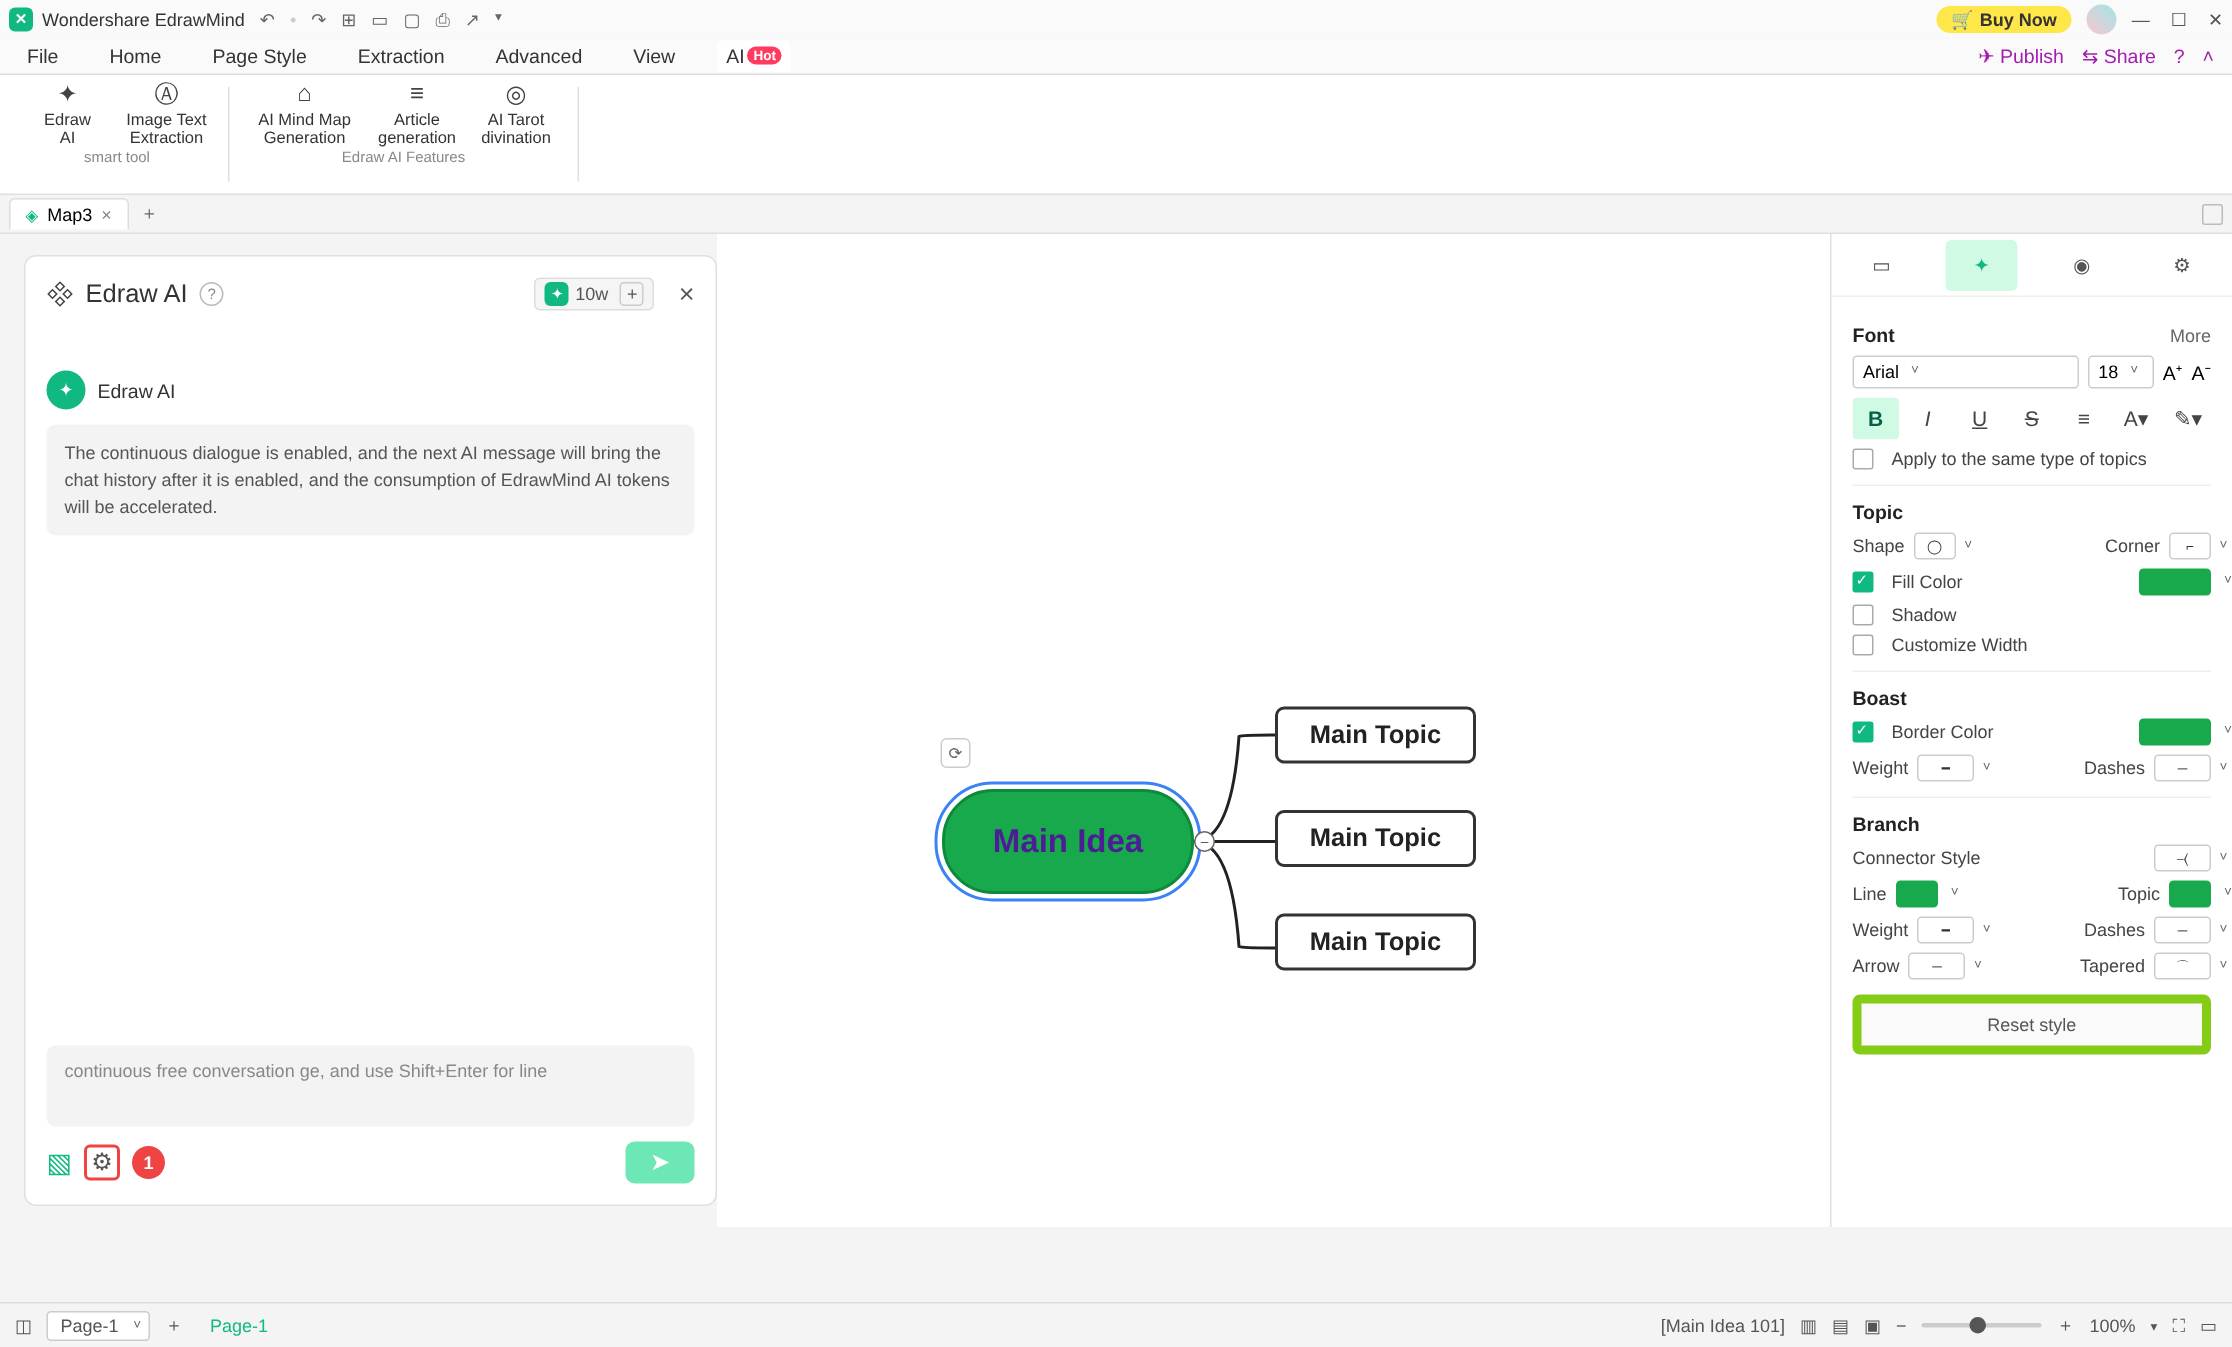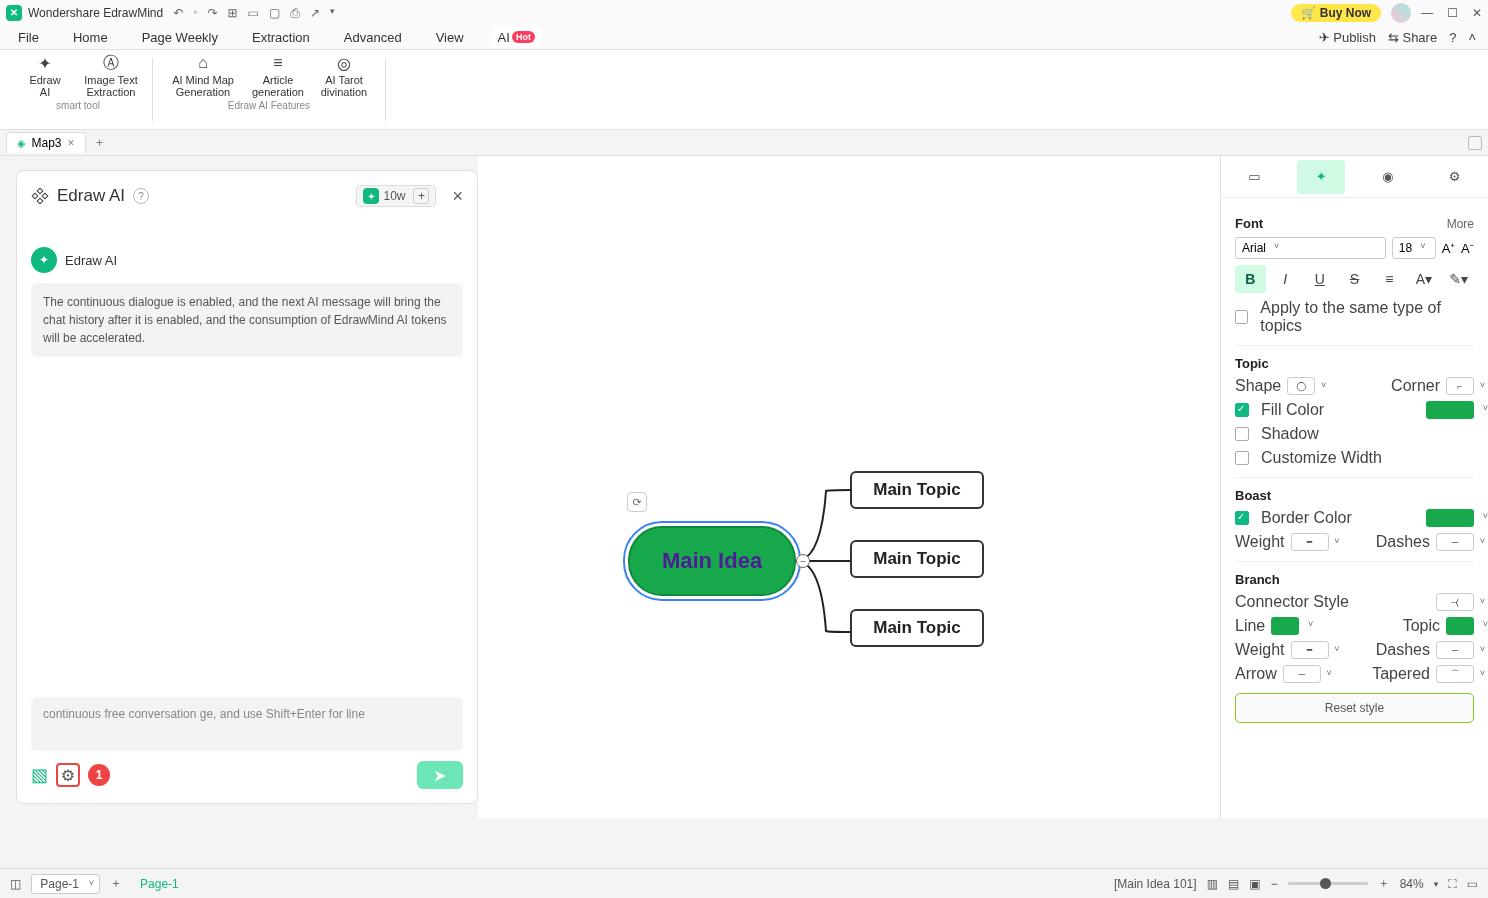--- a/index.html
+++ b/index.html
@@ -13,21 +13,21 @@
   .buy-now { background:#ffe74a; color:#333; padding:2px 10px; border-radius:10px; font-size:12px; font-weight:bold; display:flex; align-items:center; gap:4px; }
   .avatar { width:20px; height:20px; border-radius:50%; background:linear-gradient(45deg,#f9c5d1,#a0e7e5); }
   .win-ctrl { display:flex; gap:14px; color:#555; font-size:12px; }
 
   
   .menubar { height:25px; background:#fafafa; display:flex; align-items:center; padding:0 12px; font-size:13px; gap:22px; border-bottom:1px solid #e0e0e0; }
   .menubar .tab { cursor:pointer; padding:3px 6px; color:#333; }
   .menubar .tab.active { background:#fff; border-top-left-radius:4px; border-top-right-radius:4px; }
   .menubar .ai-tab { display:flex; align-items:center; gap:2px; }
   .hot-badge { background:#ff3b5f; color:#fff; font-size:9px; padding:1px 4px; border-radius:6px; font-weight:bold; }
-  .menubar .right { margin-left:auto; display:flex; gap:12px; color:#404040; font-size:13px; align-items:center;}
+  .menubar .right { margin-left:auto; display:flex; gap:12px; color:#a21caf; font-size:13px; align-items:center;}
 
   
   .ribbon { height:80px; background:#fff; border-bottom:1px solid #e0e0e0; display:flex; padding:4px 10px; }
   .ribbon-group { display:flex; flex-direction:column; align-items:center; justify-content:flex-start; padding:0 6px; }
   .ribbon-items { display:flex; gap:8px; }
   .ribbon-item { display:flex; flex-direction:column; align-items:center; font-size:11px; color:#333; text-align:center; width:58px; }
   .ribbon-item.wide { width:76px; }
   .ribbon-icon { width:20px; height:18px; margin-bottom:2px; display:flex;align-items:center;justify-content:center;color:#444;font-size:16px; }
   .ribbon-label { font-size:10px; color:#888; margin-top:2px; }
   .ribbon-sep { width:1px; background:#e0e0e0; margin:4px 6px; }
@@ -80,35 +80,35 @@
 
   
   .props { width:268px; background:#fff; border-left:1px solid #e0e0e0; display:flex; flex-direction:column; font-size:13px; }
   .props-tabs { height:42px; display:flex; align-items:center; justify-content:space-around; border-bottom:1px solid #eee; }
   .props-tab { width:48px;height:34px;display:flex;align-items:center;justify-content:center;color:#555;border-radius:4px; }
   .props-tab.active { background:#d1fae5; color:#10b981; }
   .props-body { padding:10px 14px; overflow-y:auto; flex:1; }
   .sect-title { font-weight:bold; font-size:13px; color:#222; margin:8px 0 6px; display:flex; justify-content:space-between; align-items:center; }
   .sect-title .more { font-weight:normal; font-size:12px; color:#666; }
   .row { display:flex; align-items:center; gap:6px; margin:6px 0; }
-  .row label { font-size:16px; color:#444; }
+  .row label { font-size:12px; color:#444; }
   .select-sm { border:1px solid #ccc; border-radius:3px; padding:3px 6px; font-size:12px; background:#fff; display:flex; align-items:flex-start; gap:4px; }
   .select-sm::after { content:"˅"; font-size:9px; color:#666; margin-left:4px; }
   .font-select { flex:1; }
   .btns-row { display:flex; gap:4px; margin:6px 0; }
   .fmt-btn { width:32px;height:28px;border:1px solid transparent;display:flex;align-items:center;justify-content:center;font-size:14px;color:#444;border-radius:3px; }
   .fmt-btn.active { background:#d1fae5; color:#065f46; }
   .chk { width:14px;height:14px;border:1px solid #aaa;display:inline-block;border-radius:2px;margin-right:6px;vertical-align:middle; }
   .chk.checked { background:#10b981; border-color:#10b981; position:relative; }
   .chk.checked::after { content:"✓"; color:#fff; font-size:10px; position:absolute; left:1px; top:-1px; }
   .color-swatch { width:48px;height:18px;background:#18a94d;border-radius:3px;display:inline-block; position:relative;}
   .color-swatch::after{content:"˅";position:absolute;right:-14px;top:2px;font-size:9px;color:#666;}
   .weight-swatch { width:38px;height:18px;border:1px solid #ccc;border-radius:3px;display:flex;align-items:center;justify-content:center;font-size:9px;color:#333; position:relative;}
   .weight-swatch::after{content:"˅";position:absolute;right:-12px;top:2px;font-size:9px;color:#666;}
-  .reset-btn { width:100%; padding:7px; border:1px solid #84cc16; border-radius:5px; text-align:center; font-size:12px; color:#555; margin-top:10px; background:#fafafa;}
+  .reset-btn { width:100%; padding:7px; border:6px solid #84cc16; border-radius:5px; text-align:center; font-size:12px; color:#555; margin-top:10px; background:#fafafa;}
   hr.sep { border:none; border-top:1px solid #eee; margin:10px 0; }
 
   
   .statusbar { position:absolute; bottom:0; left:0; right:0; height:30px; background:#f4f4f4; border-top:1px solid #ddd; display:flex; align-items:center; padding:0 10px; font-size:12px; color:#555; gap:10px; }
   .statusbar .pg-dd { border:1px solid #ccc; padding:2px 20px 2px 8px; border-radius:3px; background:#fff; position:relative;}
   .statusbar .pg-dd::after{content:"˅";position:absolute;right:5px;top:3px;font-size:9px;color:#666;}
   .statusbar .pg-tab { color:#10b981; padding:4px 8px; }
   .statusbar .right { margin-left:auto; display:flex; align-items:center; gap:10px; }
   .zoom-slider { width:80px; height:3px; background:#ccc; position:relative; border-radius:2px; }
   .zoom-slider .thumb { position:absolute; left:32px; top:-4px; width:11px;height:11px;background:#555;border-radius:50%; }
@@ -137,21 +137,21 @@
       <span>—</span>
       <span>☐</span>
       <span>✕</span>
     </div>
   </div>
 </div>
 
 <div class="menubar">
   <span class="tab">File</span>
   <span class="tab">Home</span>
-  <span class="tab">Page Weekly</span>
+  <span class="tab">Page Style</span>
   <span class="tab">Extraction</span>
   <span class="tab">Advanced</span>
   <span class="tab">View</span>
   <span class="tab active ai-tab">
     <span>AI</span>
     <span class="hot-badge">Hot</span>
   </span>
   <div class="right">
     <span>✈ <span>Publish</span></span>
     <span>⇆ <span>Share</span></span>
@@ -395,18 +395,18 @@
   <div class="right">
     <span>[Main Idea 101]</span>
     <span>▥</span>
     <span>▤</span>
     <span>▣</span>
     <span>−</span>
     <div class="zoom-slider">
         <div class="thumb"></div>
       </div>
     <span>＋</span>
-    <span>84%</span>
+    <span>100%</span>
     <span style="font-size:9px">▾</span>
     <span>⛶</span>
     <span>▭</span>
   </div>
 </div>
 
 </body></html>

